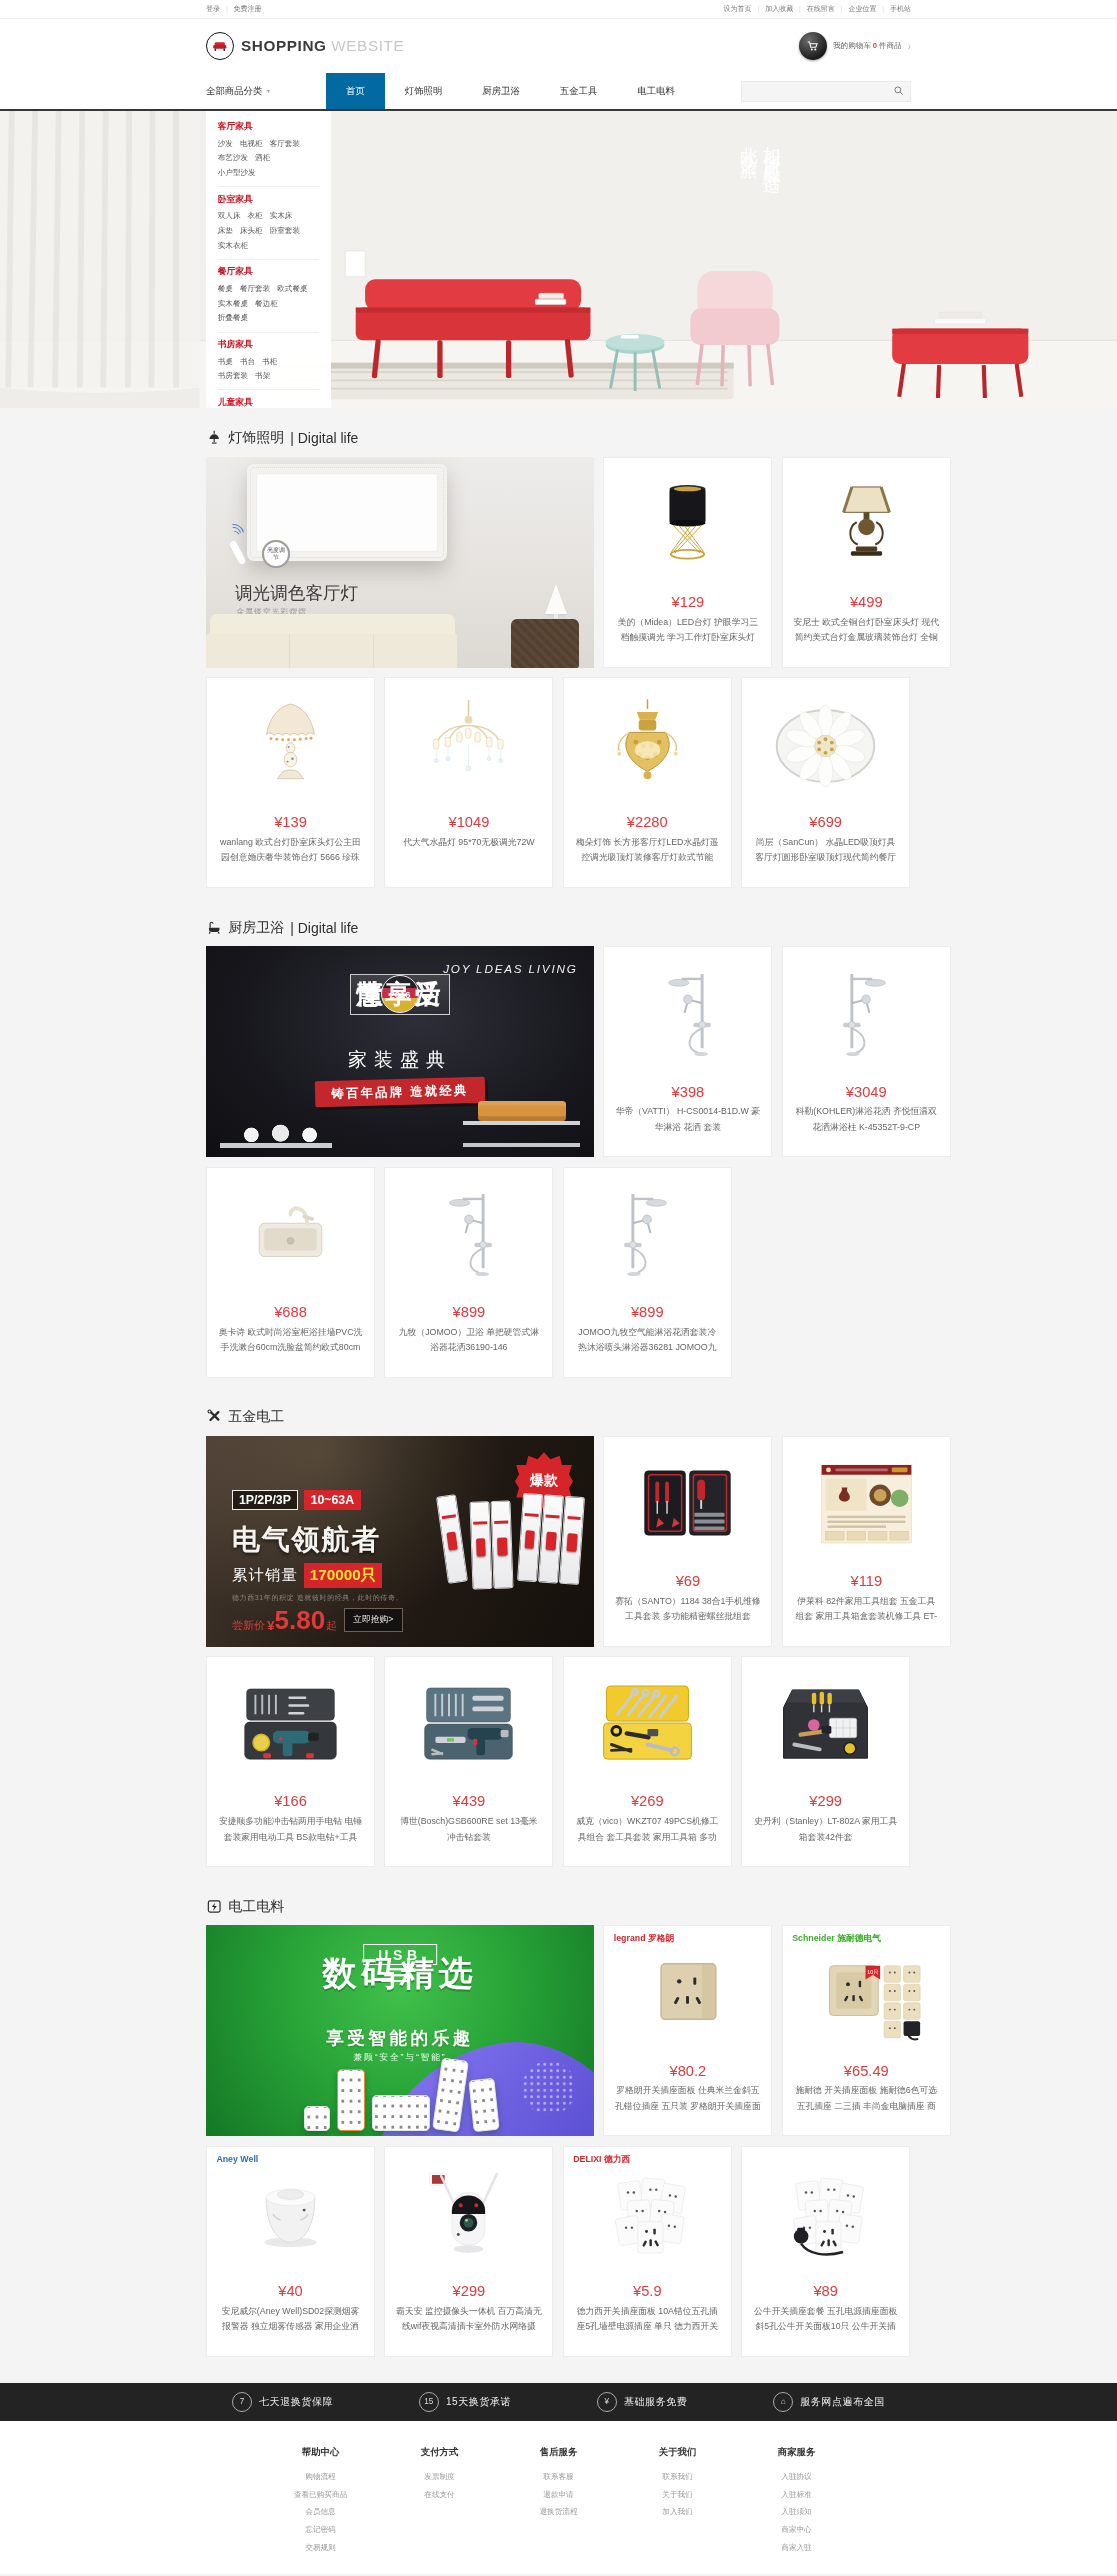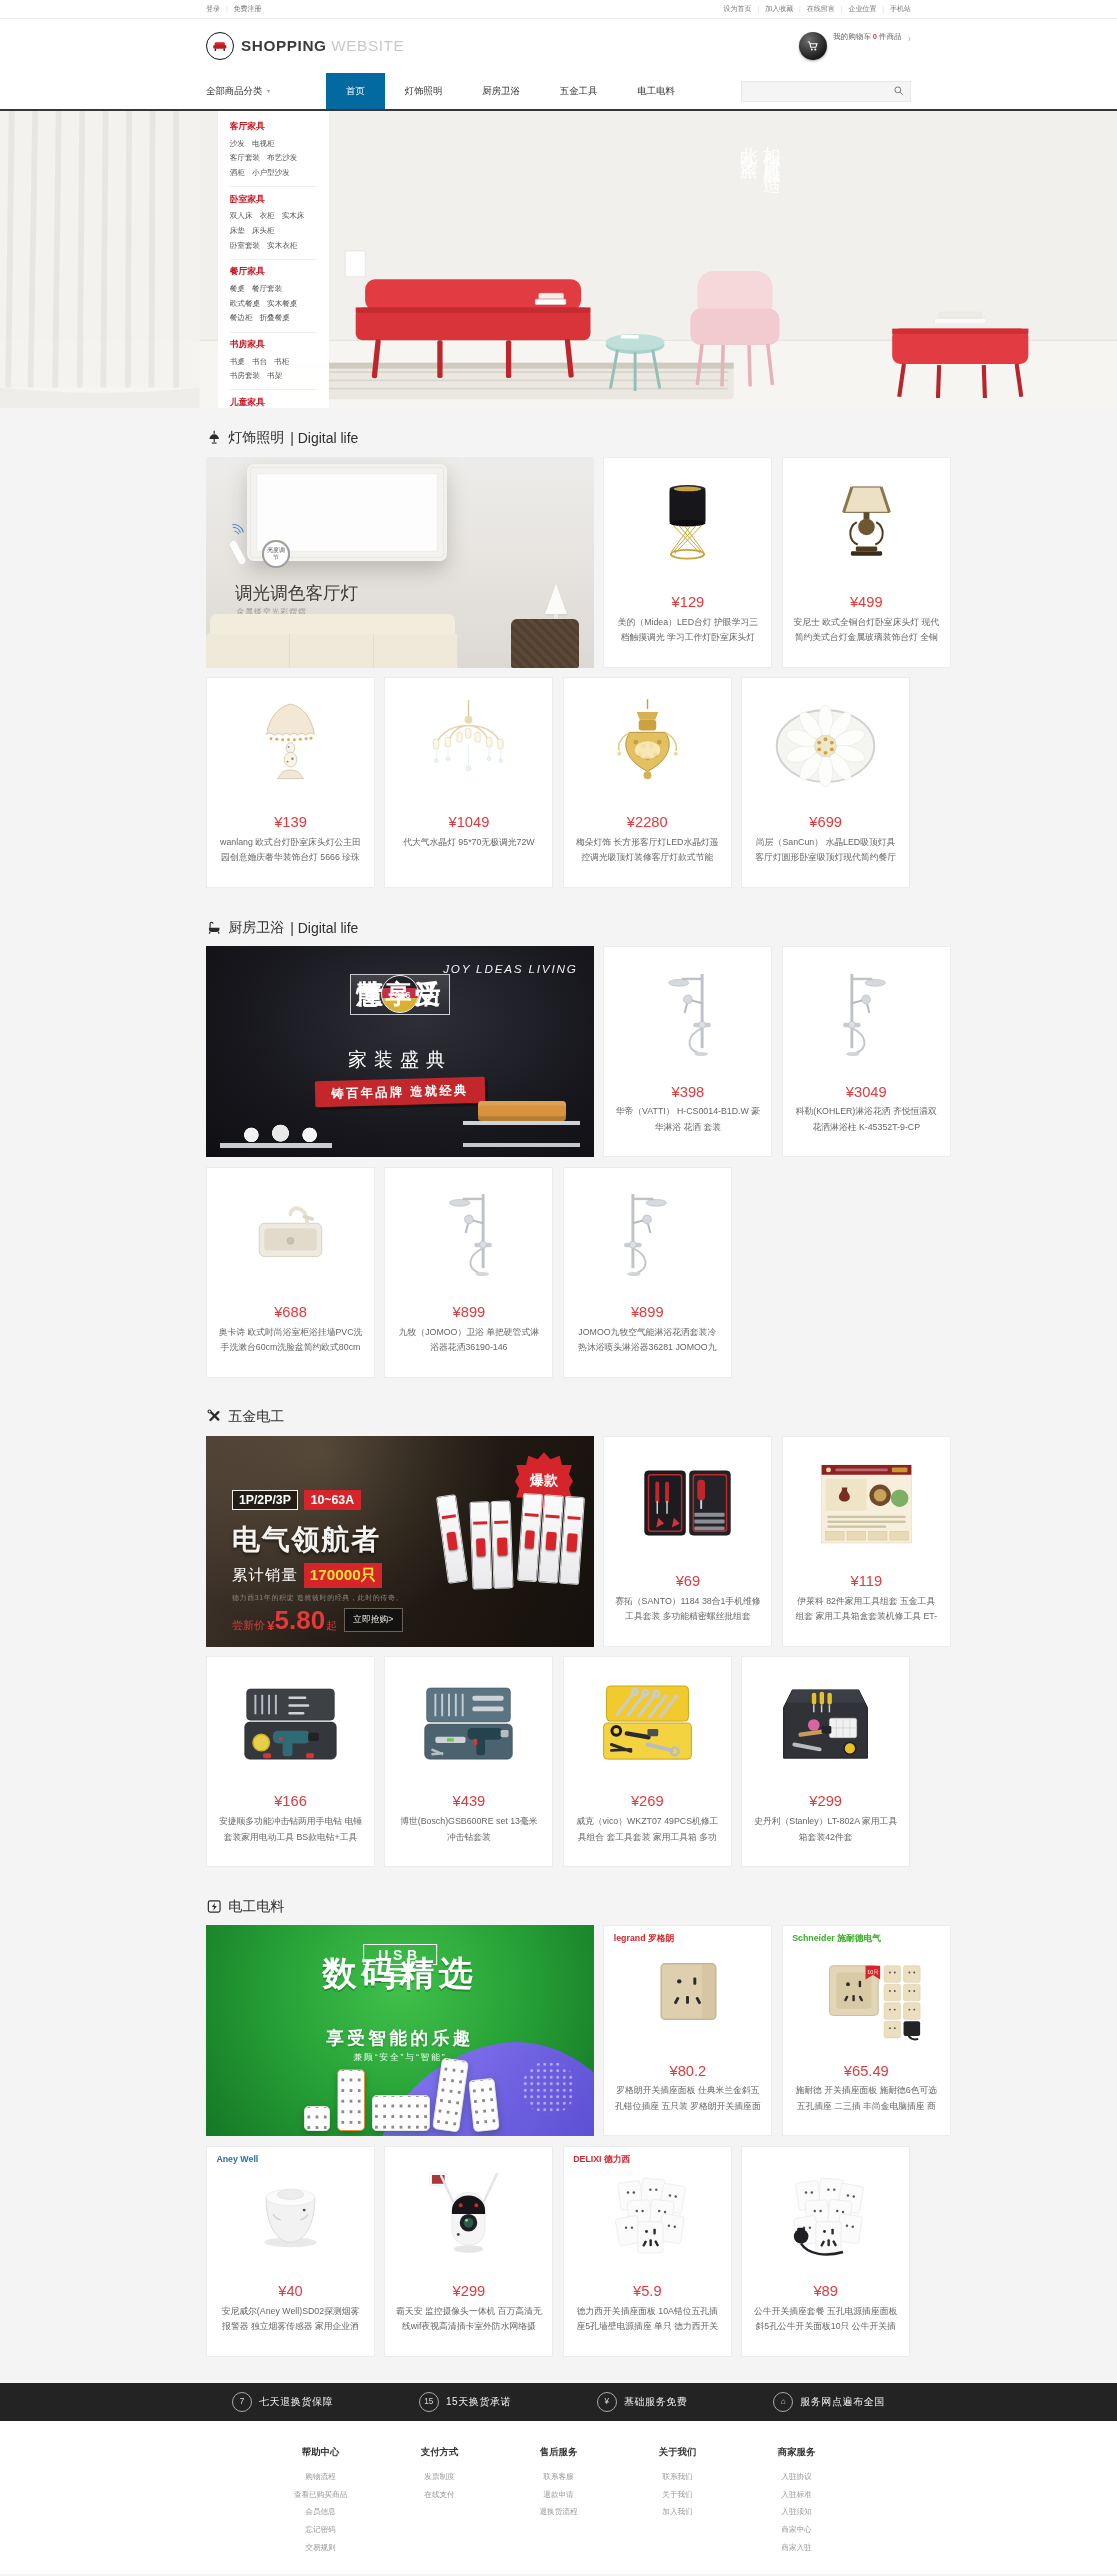--- a/index.html
+++ b/index.html
@@ -14,21 +14,21 @@
   .toplink + .toplink::before { content: "|"; color: #ddd; margin: 0 5.9px; cursor: default; }
 
   
   .header { background: #fff; height: 54px; }
   .header-in { display: flex; justify-content: space-between; align-items: center; height: 100%; }
   .logo { display: flex; align-items: center; cursor: pointer; }
   .logo-circle { width: 28px; height: 28px; border: 1.8px solid #141414; border-radius: 50%;
                  display: flex; align-items: center; justify-content: center; margin-right: 7px; background: #fff; }
   .logo-primary { font-size: 15.3px; font-weight: bold; color: #3b3b3b; letter-spacing: 0.6px; }
   .logo-secondary { font-size: 15.3px; color: #c8c8c8; margin-left: 4.7px; letter-spacing: 0.6px; }
-  .cart { display: flex; cursor: pointer; }
+  .cart { display: flex; align-items: center; cursor: pointer; }
   .cart-circle { width: 28px; height: 28px; border-radius: 50%;
                  background: radial-gradient(circle at 35% 28%, #6d6d6d, #1b1b1b 72%);
                  display: flex; align-items: center; justify-content: center; margin-right: 5.9px;
                  box-shadow: 0 1.2px 2.3px rgba(0,0,0,.35); }
   .cart-text { font-size: 7.6px; color: #666; }
   .cart-count { color: #e4393c; font-weight: bold; margin: 0 1.8px; }
   .cart-arrow { color: #bbb; font-size: 10.6px; margin-left: 5.9px; }
 
   
   .nav { background: #fff; border-bottom: 2.3px solid #36373b; }
@@ -43,21 +43,21 @@
   .search-input { flex: 1; border: none; background: transparent; height: 100%; padding: 0 7px; font-size: 7.6px; outline: none; }
   .search-btn { width: 22px; display: flex; align-items: center; justify-content: center; cursor: pointer; }
 
   
   .hero { position: relative; height: 297px; overflow: hidden; background: #f1f0ed; }
   .hero-bg { position: absolute; left: 0; top: 0; width: 1117px; height: 297px; }
   .hero-rel { height: 100%; }
   .hero-slogan { position: absolute; left: 531px; top: 22px; height: 194px; writing-mode: vertical-rl;
                  color: #fff; font-size: 17.6px; letter-spacing: 4.7px; opacity: .93; }
   .hero-slogan span { display: block; line-height: 1.3; }
-  .hero-menu { position: absolute; left: 12px; top: 0; height: 100%; width: 111px;
+  .hero-menu { position: absolute; left: 0; top: 0; height: 100%; width: 125px;
                background: rgba(255,255,255,.97); padding: 3.5px 11.7px; overflow: hidden; }
   .menu-group { padding: 6.5px 0 5.3px; border-top: 0.6px solid #efefef; }
   .menu-group:first-child { border-top: none; }
   .mg-title { color: #c81623; font-size: 8.8px; font-weight: bold; margin-bottom: 3.5px; cursor: pointer; }
   .mg-links span { display: inline-block; font-size: 7.6px; color: #555; margin: 0 7px 1.8px 0; line-height: 13px; cursor: pointer; }
 
   
   .sec-head { display: flex; align-items: center; gap: 5.9px; padding: 21px 0 9.4px; }
   .sec-title, .sec-suffix { font-size: 14px; color: #2f2f2f; }
   .row { display: flex; gap: 9.4px; margin-bottom: 9.4px; }

